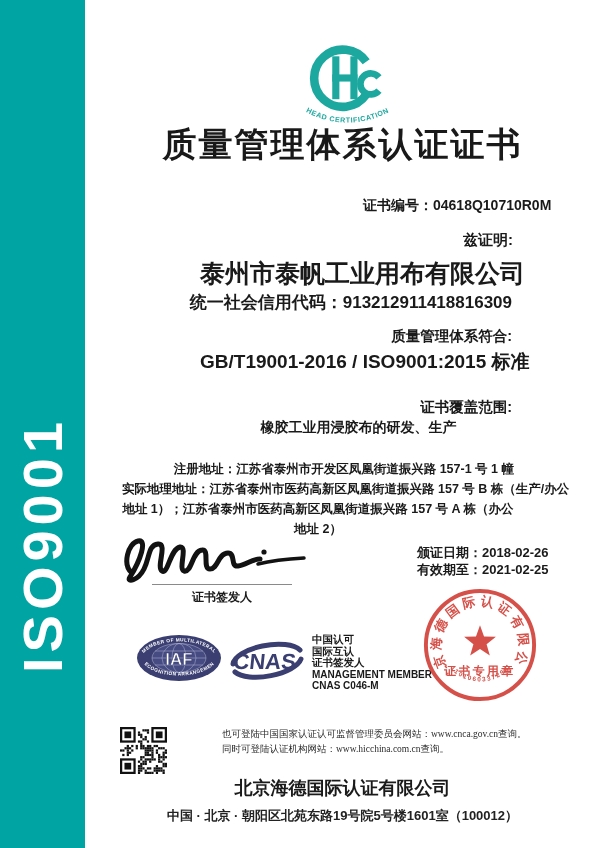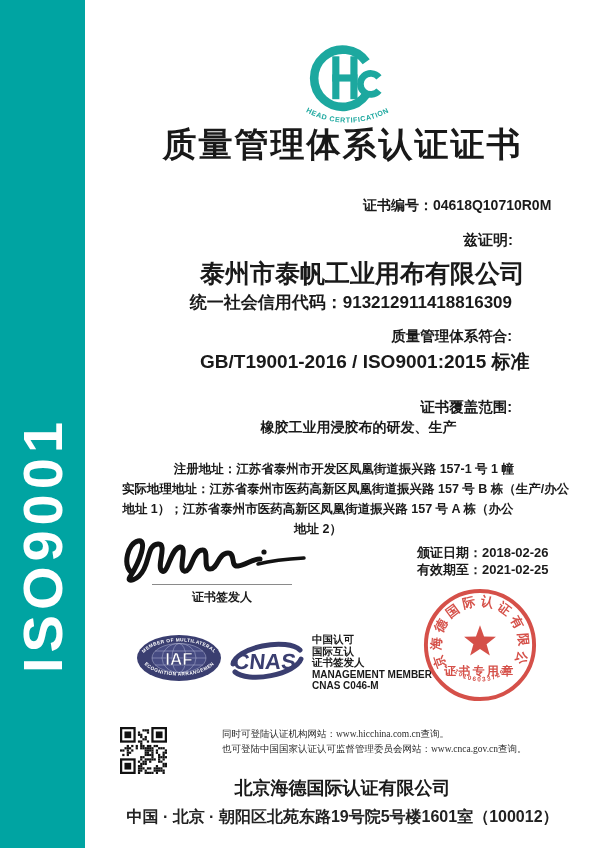--- a/index.html
+++ b/index.html
@@ -44,21 +44,21 @@
   .iaf{left:136px;top:634px;width:86px;height:48px;}
   .cnas{left:230px;top:640px;width:74px;height:42px;}
   .accr{left:312px;top:634px;line-height:11.5px;}
   .accr .cn{font-size:10.5px;font-weight:600;}
   .accr .en{font-size:10px;font-weight:bold;}
 
   .qr{left:120px;top:727px;width:47px;height:47px;}
   .notes{left:222px;top:727px;font-family:"Liberation Serif","DejaVu Serif",serif;
          font-size:9.5px;color:#2b2b2b;line-height:14.5px;}
   .issuer-name{left:85px;right:0;top:776px;text-align:center;font-size:18px;font-weight:bold;}
-  .issuer-addr{left:85px;right:0;top:807px;text-align:center;font-size:16px;font-weight:600;color:#222;}
+  .issuer-addr{left:85px;right:0;top:807px;text-align:center;font-size:13px;font-weight:600;color:#222;}
 </style>
 </head>
 <body>
 
 <div class="abs band"></div>
 <div class="abs band-text">ISO9001</div>
 
 <svg class="abs logo" viewBox="0 0 120 86">
   <path d="M 79.6,20.8 A 30 30 0 1 0 79.6,55.2" fill="none" stroke="#1ca89f" stroke-width="9"></path>
   <rect x="44" y="15" width="7.5" height="45" fill="#1ca89f"></rect>
@@ -279,18 +279,18 @@
     <rect x="1" y="1" width="5" height="5" fill="#fff"></rect>
     <rect x="2" y="2" width="3" height="3" fill="#111"></rect>
     <rect x="14" y="0" width="7" height="7" fill="#111"></rect>
     <rect x="15" y="1" width="5" height="5" fill="#fff"></rect>
     <rect x="16" y="2" width="3" height="3" fill="#111"></rect>
     <rect x="0" y="14" width="7" height="7" fill="#111"></rect>
     <rect x="1" y="15" width="5" height="5" fill="#fff"></rect>
     <rect x="2" y="16" width="3" height="3" fill="#111"></rect>
   </svg>
 <div class="abs notes">
+  <div>也可登陆中国国家认证认可监督管理委员会网站：www.cnca.gov.cn查询。</div>
   <div>同时可登陆认证机构网站：www.hicchina.com.cn查询。</div>
-  <div>也可登陆中国国家认证认可监督管理委员会网站：www.cnca.gov.cn查询。</div>
 </div>
 
 <div class="abs issuer-name">北京海德国际认证有限公司</div>
 <div class="abs issuer-addr">中国 · 北京 · 朝阳区北苑东路19号院5号楼1601室（100012）</div>
 
 </body></html>

